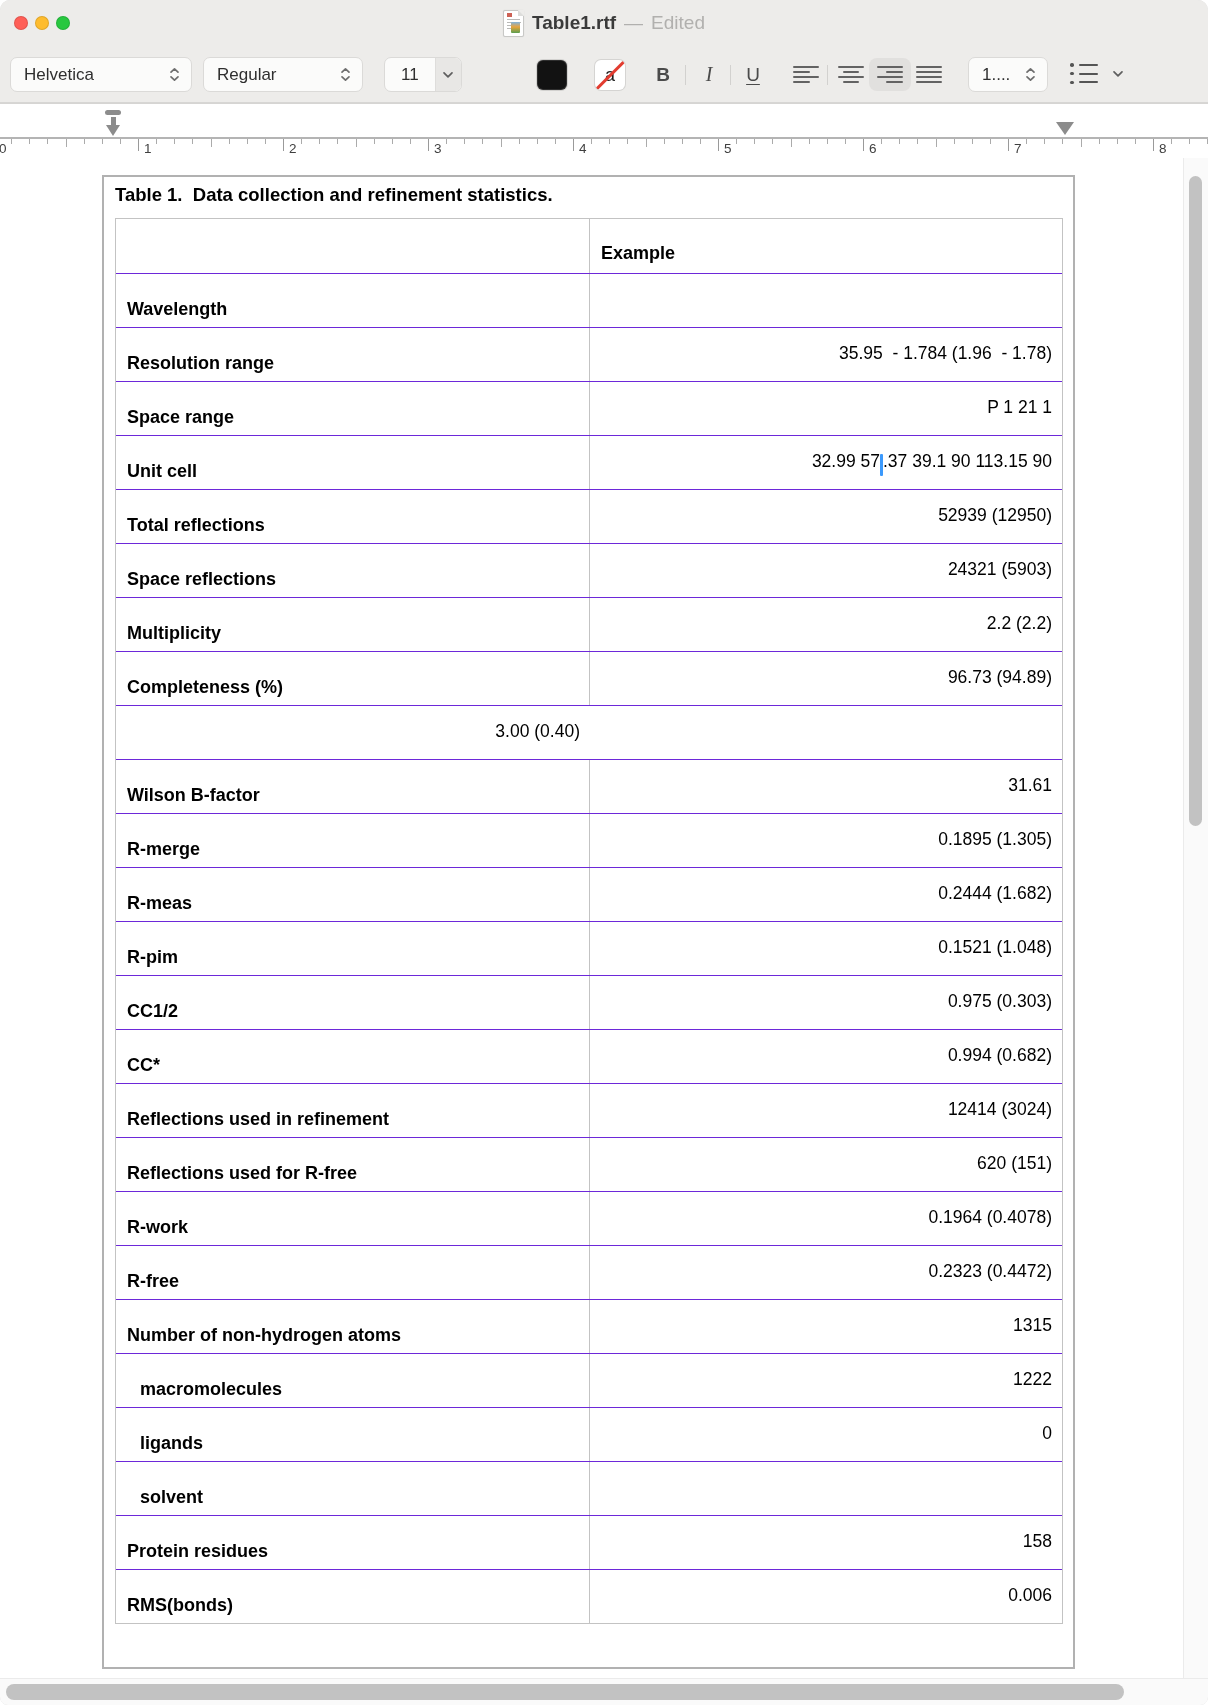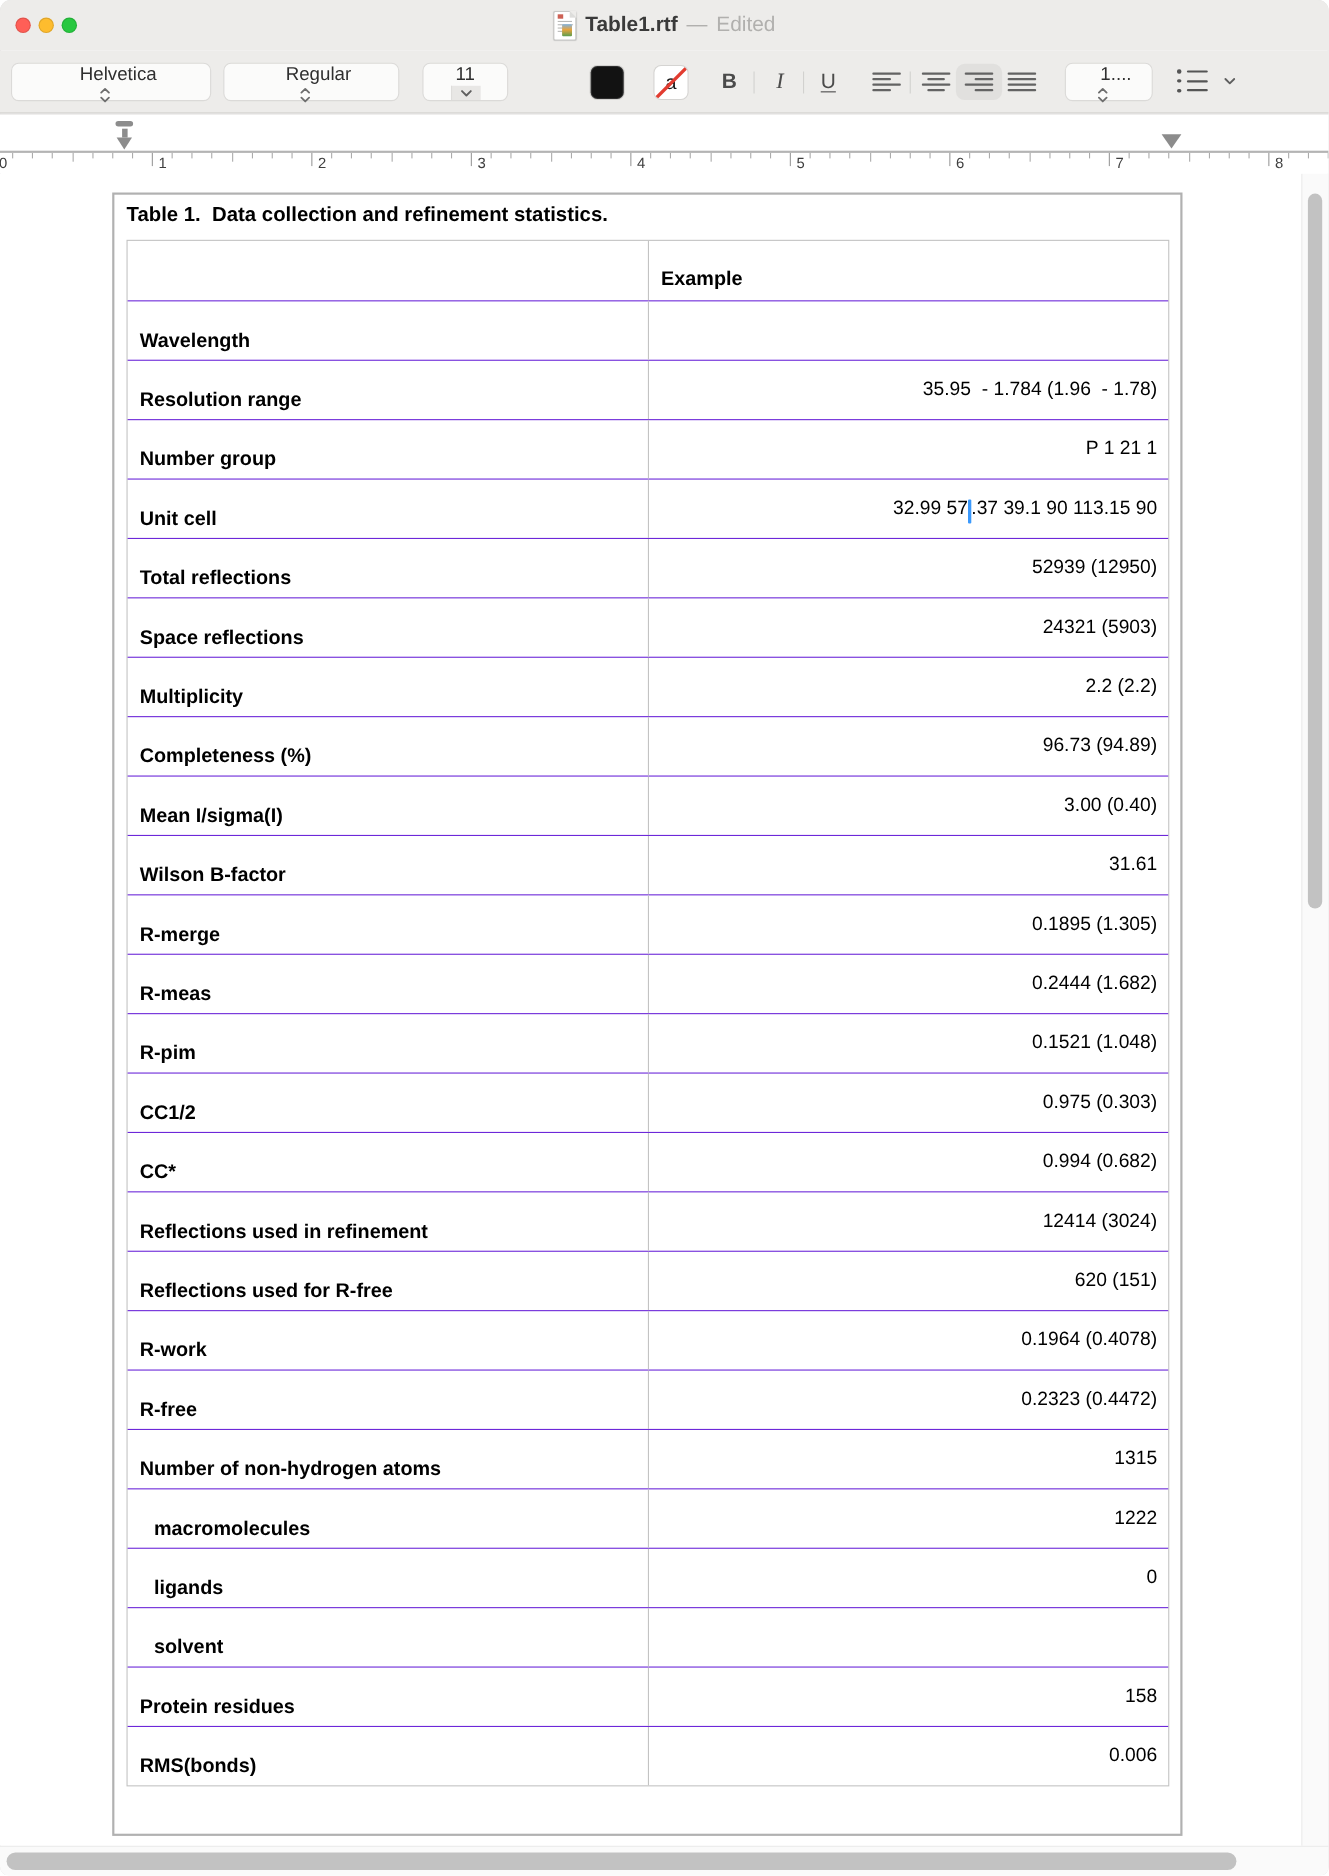--- a/index.html
+++ b/index.html
@@ -30,21 +30,21 @@
   .doc-icon .mark{ position:absolute; left:3px; top:2px; width:5px; height:4px; background:#c0392b; opacity:.8; }
   .doc-icon .thumb{ position:absolute; right:3px; bottom:3px; width:9px; height:11px;
     background:linear-gradient(180deg,#7fb3e0 0%,#e8a33d 45%,#5a9e4f 100%); border-radius:1px; }
   .win-title{ font-size:19px; font-weight:700; color:#3a3a3a; }
   .win-sep,.win-edited{ font-size:19px; color:#b1b0ae; font-weight:400; }
 
   
   .toolbar{ position:absolute; left:0; top:46px; width:100%; height:57px;
     background:#edecea; border-bottom:1px solid #d7d6d4; }
   .ctl{ position:absolute; background:#fbfbfa; border:1px solid #dbdad8; border-radius:7px;
-    height:35px; top:11px; display:flex; align-items:center; color:#2f2f2f; font-size:17px;flex-direction:column; }
+    height:35px; top:11px; display:flex; align-items:center; color:#2f2f2f; font-size:17px; }
   .ctl .lbl{ flex:1; padding-left:13px; text-align:left; }
   .ctl .updown{ padding-right:11px; display:flex; }
   .font-select{ left:10px; width:182px; }
   .style-select{ left:203px; width:160px; }
   .size-select{ left:384px; width:78px; padding:0; overflow:hidden; }
   .size-select .size-val{ width:51px; text-align:center; }
   .size-select .size-arrow{ width:27px; height:100%; background:#e8e7e5; border-left:1px solid #dedddb;
     display:flex; align-items:center; justify-content:center; }
   .well{ position:absolute; top:14px; width:30px; height:30px; border-radius:6px; }
   .color-well{ left:537px; background:#121212; box-shadow:inset 0 0 0 1px rgba(255,255,255,.12),0 0 0 1px #d2d1cf; }
@@ -334,21 +334,21 @@
             </div>
             <div class="srow">
               <div class="lcell">Wavelength</div>
               <div class="vcell"></div>
             </div>
             <div class="srow">
               <div class="lcell">Resolution range</div>
               <div class="vcell">35.95  - 1.784 (1.96  - 1.78)</div>
             </div>
             <div class="srow">
-              <div class="lcell">Number group</div>
+              <div class="lcell">Space range</div>
               <div class="vcell">P 1 21 1</div>
             </div>
             <div class="srow">
               <div class="lcell">Unit cell</div>
               <div class="vcell">32.99 57<span class="caret"></span>.37 39.1 90 113.15 90</div>
             </div>
             <div class="srow">
               <div class="lcell">Total reflections</div>
               <div class="vcell">52939 (12950)</div>
             </div>
@@ -358,21 +358,20 @@
             </div>
             <div class="srow">
               <div class="lcell">Multiplicity</div>
               <div class="vcell">2.2 (2.2)</div>
             </div>
             <div class="srow">
               <div class="lcell">Completeness (%)</div>
               <div class="vcell">96.73 (94.89)</div>
             </div>
             <div class="srow">
-              <div class="lcell">Mean I/sigma(I)</div>
               <div class="vcell">3.00 (0.40)</div>
             </div>
             <div class="srow">
               <div class="lcell">Wilson B-factor</div>
               <div class="vcell">31.61</div>
             </div>
             <div class="srow">
               <div class="lcell">R-merge</div>
               <div class="vcell">0.1895 (1.305)</div>
             </div>

